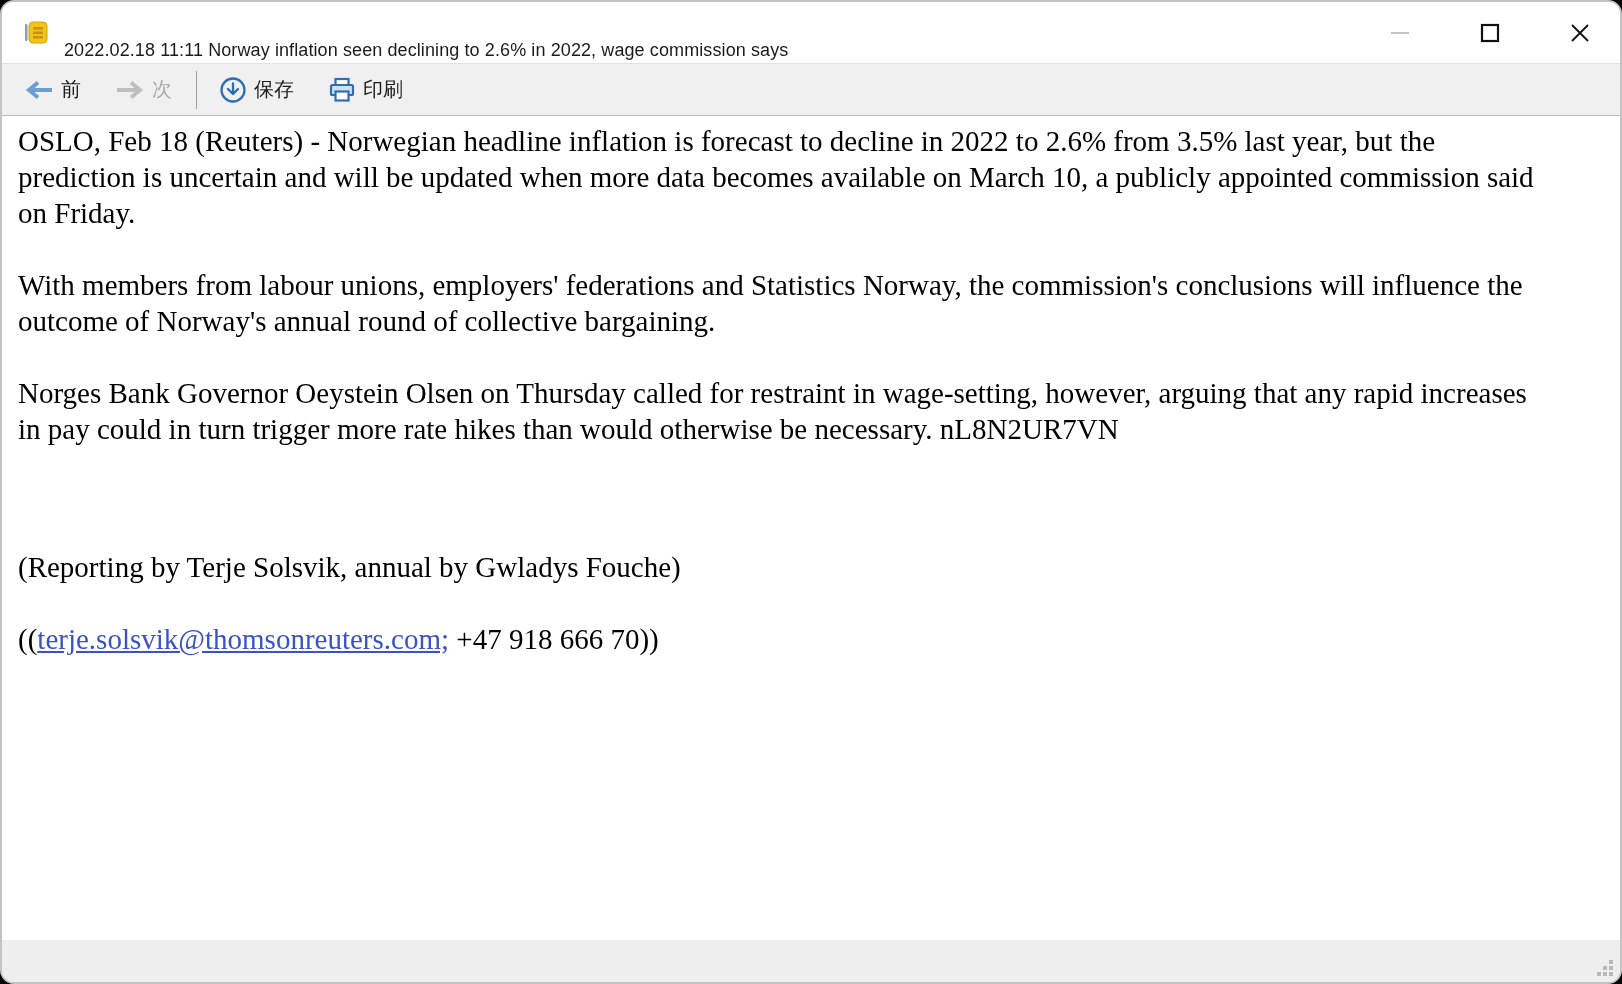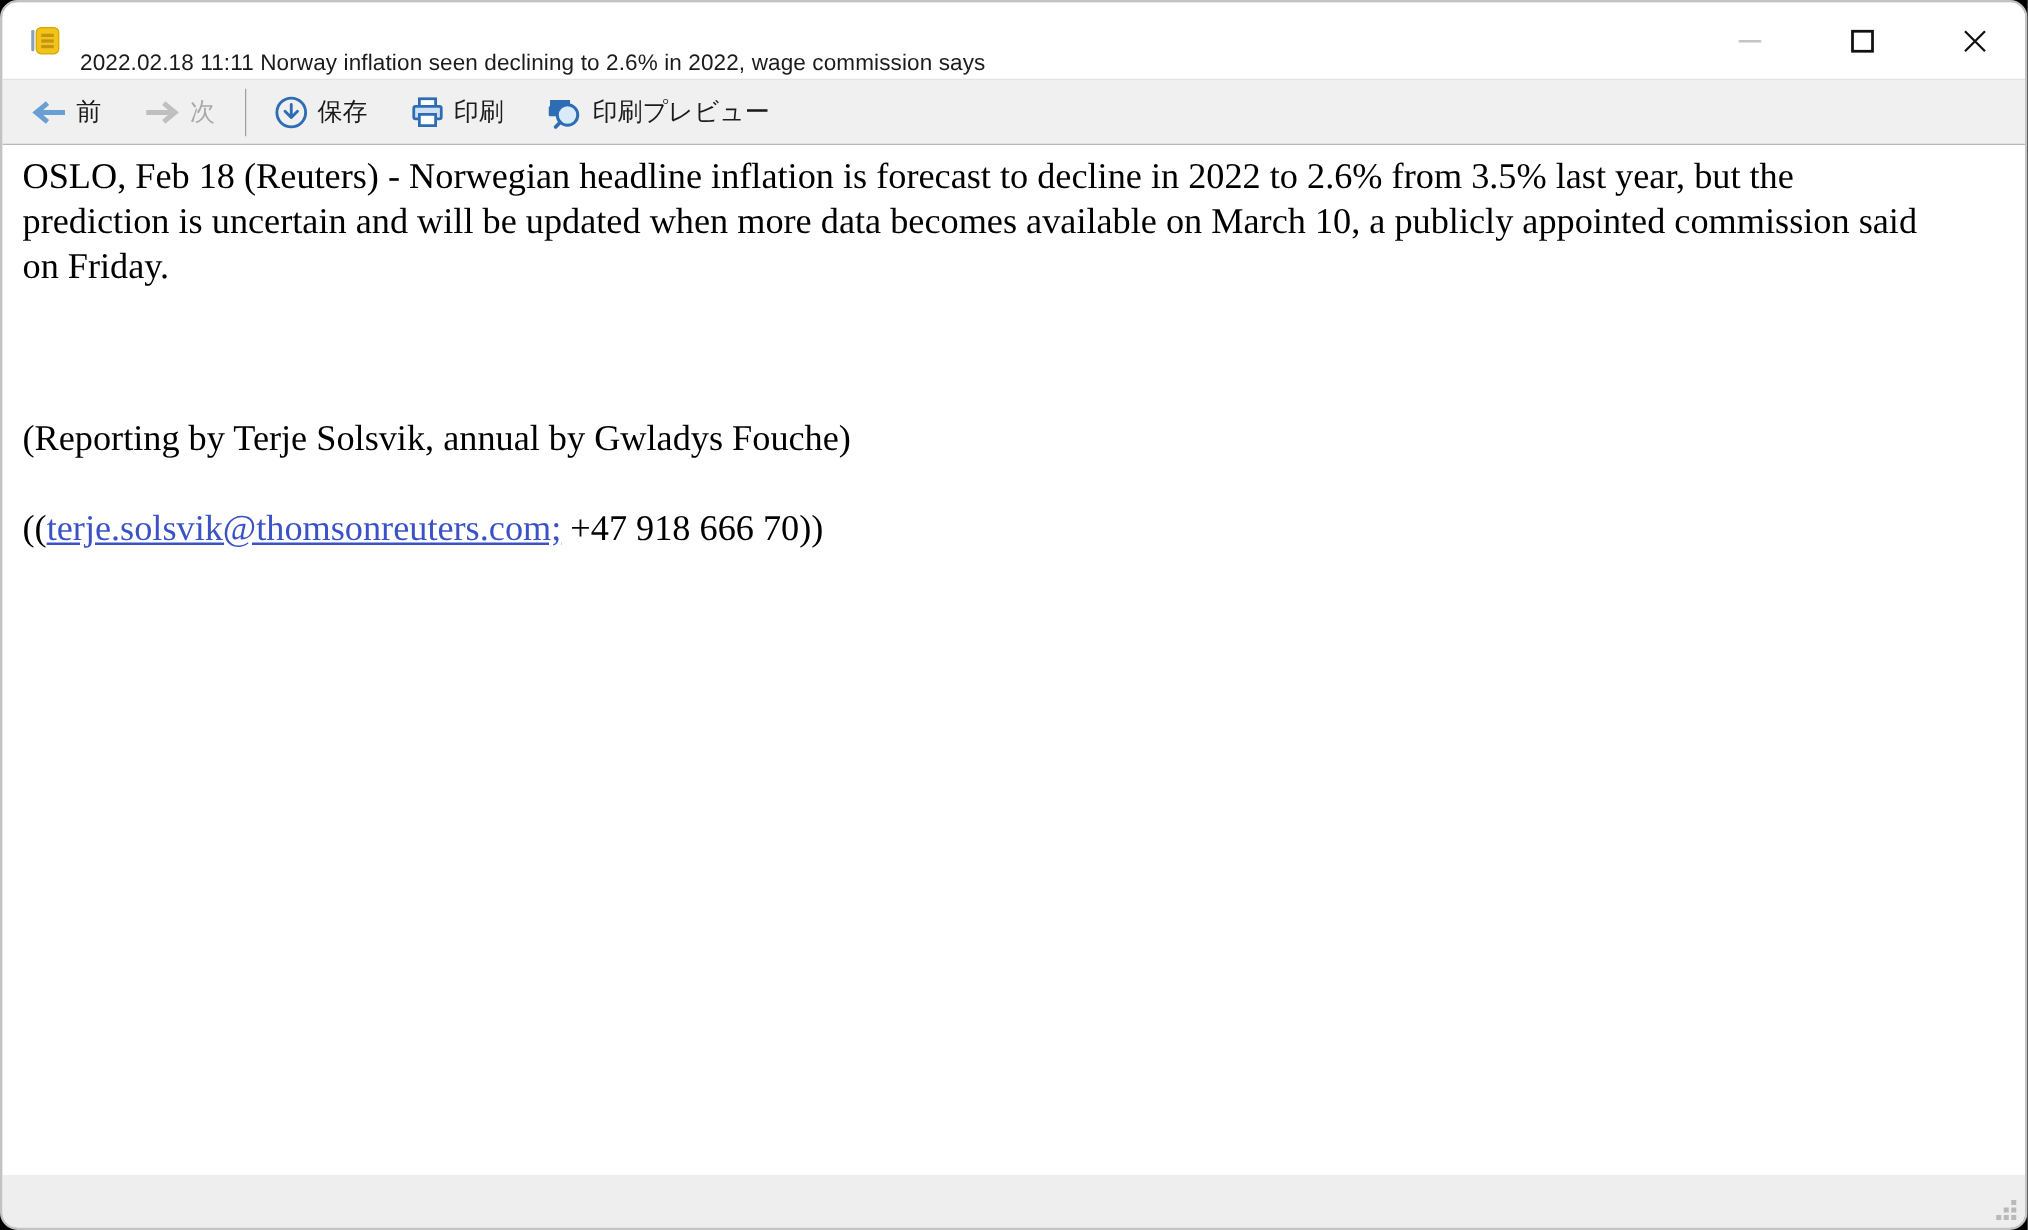--- a/index.html
+++ b/index.html
@@ -175,35 +175,26 @@
       <span class="t-icon">
         <svg width="28" height="28" viewBox="0 0 28 28">
           <rect x="7.5" y="3" width="13" height="7" fill="#ffffff" stroke="#2e6db4" stroke-width="2.2"></rect>
           <rect x="3" y="9" width="22" height="10" rx="1.5" fill="#cde1f3" stroke="#2e6db4" stroke-width="2.2"></rect>
           <rect x="7.5" y="15.5" width="13" height="9" fill="#ffffff" stroke="#2e6db4" stroke-width="2.2"></rect>
         </svg>
       </span>
       <span>印刷</span>
     </button>
 
-    <button class="tool-btn gap-lg">
-      <span class="t-icon">
-        <svg width="30" height="28" viewBox="0 0 30 28">
-          <rect x="3" y="4" width="16" height="6" fill="#2e6db4"></rect>
-          <rect x="2" y="9" width="18" height="8" rx="1" fill="#2e6db4"></rect>
-          <circle cx="17" cy="16" r="8.2" fill="#d9eaf8" stroke="#2e6db4" stroke-width="2.4"></circle>
-          <path d="M11.2 21.8 L7.5 25.6" stroke="#2e6db4" stroke-width="3" stroke-linecap="round"></path>
-        </svg>
-      </span>
-      <span>印刷プレビュー</span>
-    </button>
   </div>
 
   <div class="content">
     <p>OSLO, Feb 18 (Reuters) - Norwegian headline inflation is forecast to decline in 2022 to 2.6% from 3.5% last year, but the prediction is uncertain and will be updated when more data becomes available on March 10, a publicly appointed commission said on Friday.</p>
+    <p>With members from labour unions, employers' federations and Statistics Norway, the commission's conclusions will influence the outcome of Norway's annual round of collective bargaining.</p>
+    <p>Norges Bank Governor Oeystein Olsen on Thursday called for restraint in wage-setting, however, arguing that any rapid increases in pay could in turn trigger more rate hikes than would otherwise be necessary. nL8N2UR7VN</p>
     <div class="spacer-lines"></div>
     <p>(Reporting by Terje Solsvik, annual by Gwladys Fouche)</p>
     <p><span>((</span><a>terje.solsvik@thomsonreuters.com;</a><span> +47 918 666 70))</span></p>
   </div>
 
   <div class="statusbar">
     <span class="resize-grip">
       <svg width="18" height="18" viewBox="0 0 18 18">
         <rect x="13" y="1" width="4" height="4" fill="#b9b9b9"></rect>
         <rect x="7" y="7" width="4" height="4" fill="#b9b9b9"></rect>

